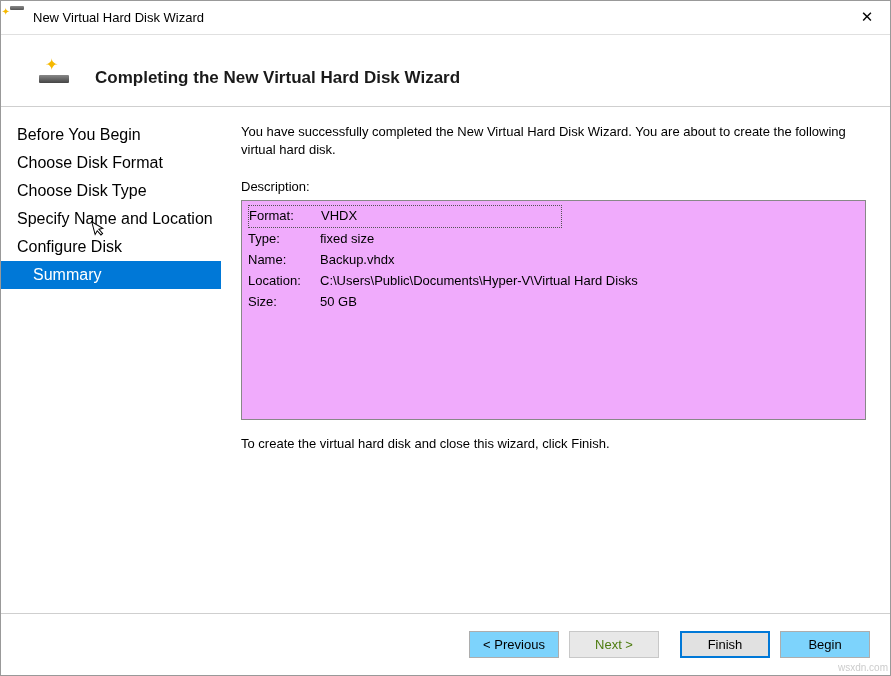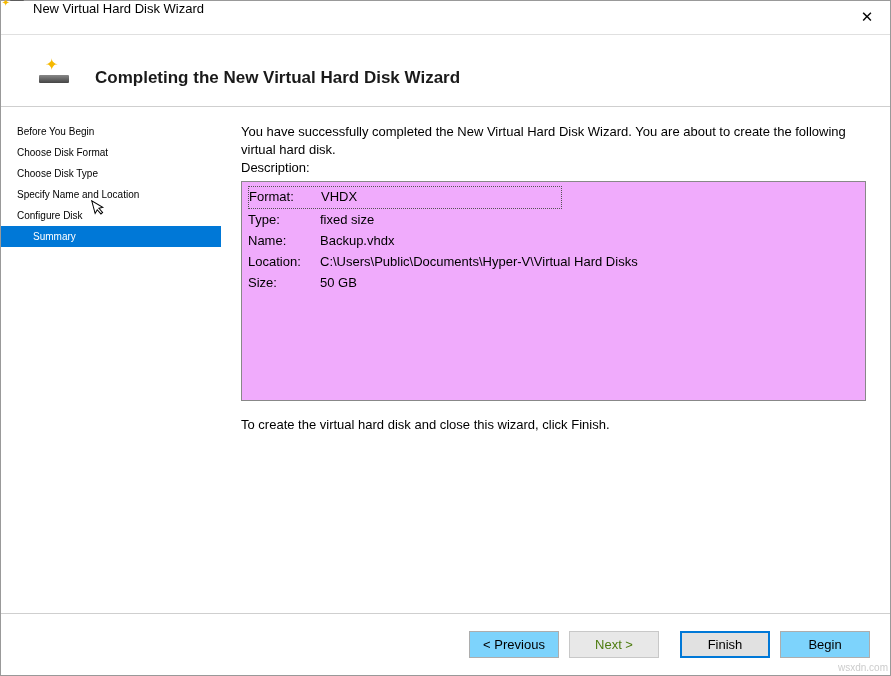--- a/index.html
+++ b/index.html
@@ -21,20 +21,21 @@
       height: 676px;
       background: #ffffff;
       border: 1px solid #999;
       display: flex;
       flex-direction: column;
       position: relative;
     }
     .titlebar {
       height: 34px;
       display: flex;
+      align-items: center;
       padding: 0 8px;
       border-bottom: 1px solid #e0e0e0;
       position: relative;
     }
     .titlebar-icon {
       width: 16px;
       height: 16px;
       margin-right: 8px;
       position: relative;
     }
@@ -116,21 +117,21 @@
       margin-top: 13px;
     }
     .body-area {
       flex: 1;
       display: flex;
       overflow: hidden;
     }
     .sidebar {
       width: 220px;
       padding: 14px 0 0 0;
-      font-size: 10px;
+      font-size: 16px;
       color: #000;
     }
     .sidebar-item {
       padding: 5px 8px 5px 16px;
       cursor: default;
       white-space: nowrap;
       position: relative;
     }
     .sidebar-item.selected {
       background: #0078d7;
@@ -146,21 +147,21 @@
       pointer-events: none;
       transform: rotate(-15deg);
     }
     .content {
       flex: 1;
       padding: 16px 24px 10px 20px;
       display: flex;
       flex-direction: column;
     }
     .intro {
-      margin-bottom: 1px;
+      margin-bottom: 20px;
       line-height: 1.4;
     }
     .desc-label {
       margin-bottom: 6px;
     }
     .desc-box {
       border: 1px solid #888;
       flex: 0 0 auto;
       height: 220px;
       padding: 4px 6px;

